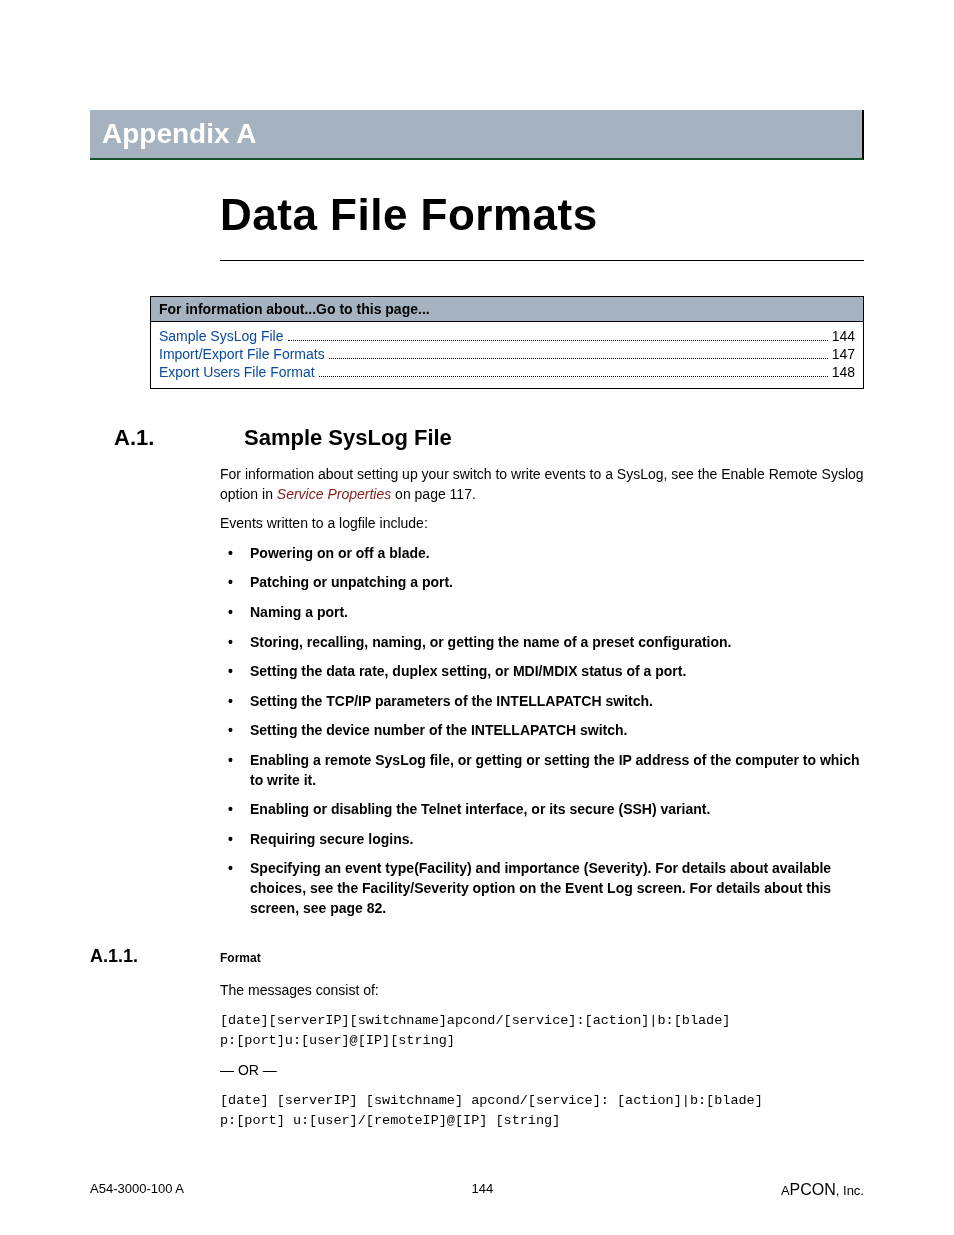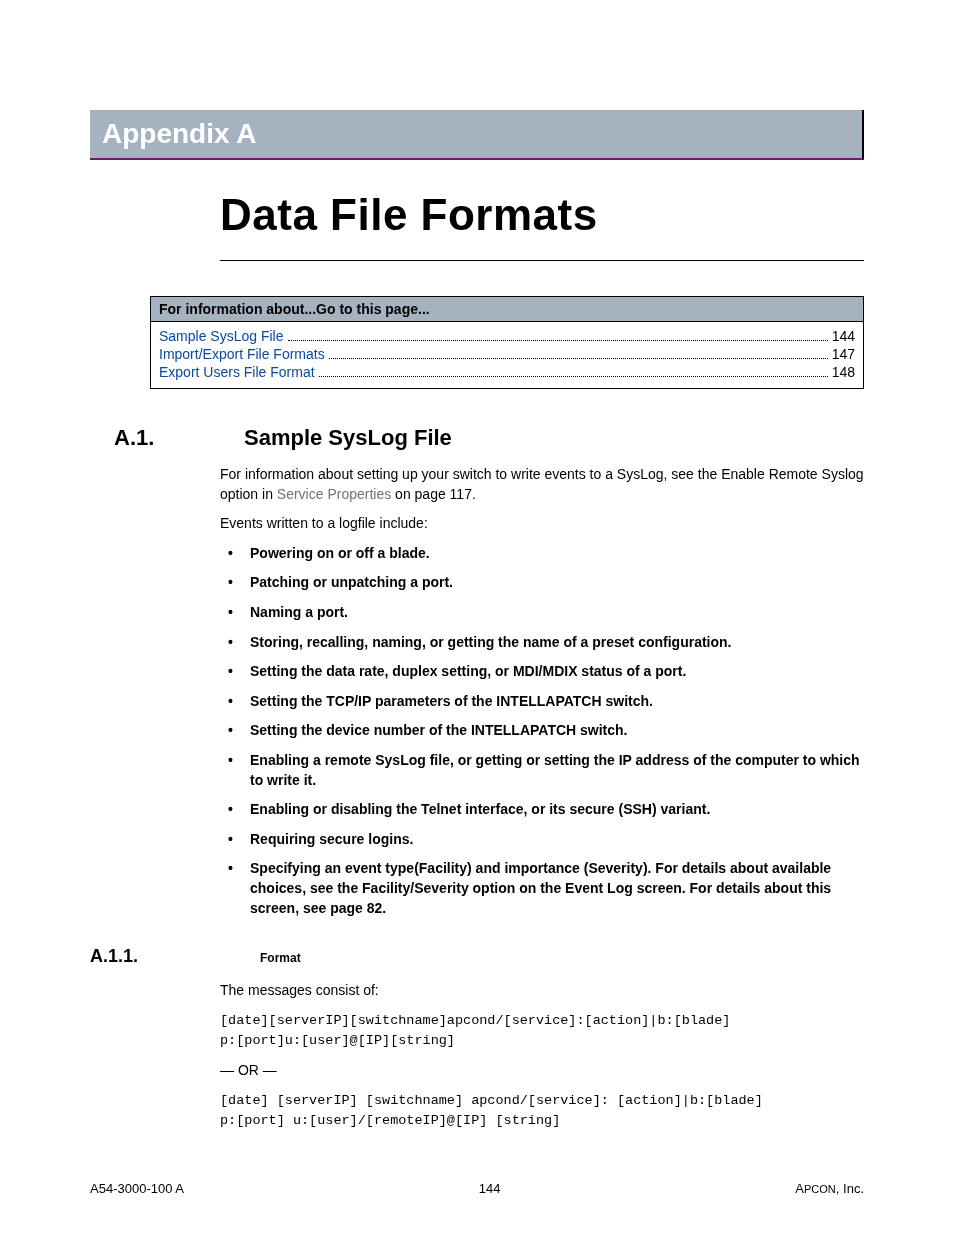--- a/index.html
+++ b/index.html
@@ -13,21 +13,21 @@
   .page {
     padding: 110px 90px 60px 90px;
   }
   .appendix-banner {
     background: #a5b2bf;
     color: white;
     font-size: 28px;
     font-weight: bold;
     padding: 8px 12px;
     border-right: 2px solid #000;
-    border-bottom: 2px solid #701a75;
+    border-bottom: 2px solid #14532d;
   }
   .main-title {
     font-size: 44px;
     font-weight: bold;
     margin: 30px 0 10px 130px;
     letter-spacing: 0.5px;
   }
   .hr-line {
     border: none;
     border-top: 1px solid #000;
@@ -78,39 +78,38 @@
     margin-left: 24px;
   }
   .section-title {
     font-size: 22px;
     font-weight: bold;
   }
   .subsection-row {
     display: flex;
     margin-top: 28px;
     align-items: baseline;
-    gap: 40px;
   }
   .subsection-num {
     width: 130px;
     font-size: 18px;
     font-weight: bold;
   }
   .subsection-title {
     font-size: 12px;
     font-weight: bold;
   }
   .body-block {
     margin-left: 130px;
     font-size: 14px;
     margin-top: 14px;
     line-height: 1.4;
   }
   .body-block p { margin: 10px 0; }
-  .link-inline { color: #737373; }
+  .link-inline { color: #7f1d1d; font-style: italic; }
   ul.bullets {
     list-style: none;
     padding: 0;
     margin: 6px 4px 0 0;
     font-weight: bold;
   }
   ul.bullets li {
     position: relative;
     padding-left: 30px;
     margin: 10px 0;
@@ -203,17 +202,17 @@
 p:[port]u:[user]@[IP][string]</div>
     <p>— OR —</p>
     <div class="code-block">[date] [serverIP] [switchname] apcond/[service]: [action]|b:[blade]
 p:[port] u:[user]/[remoteIP]@[IP] [string]</div>
   </div>
 
   <div class="footer">
     <div>A54-3000-100 A</div>
     <div>144</div>
     <div>
-      <span>A</span><span style="font-size:11px;">PCON</span><span>, Inc.</span>
+      <span>A</span><span style="font-size:16px;">PCON</span><span>, Inc.</span>
     </div>
   </div>
 
 </div>
 
 </body></html>

